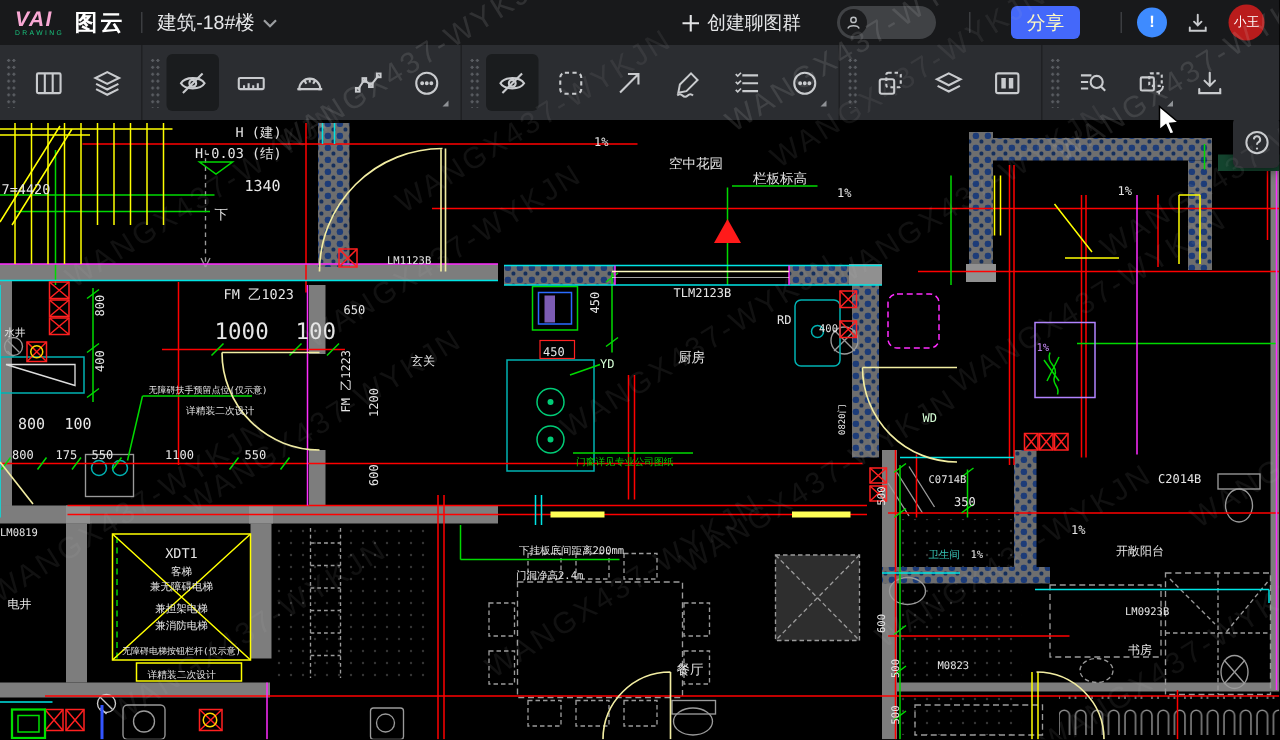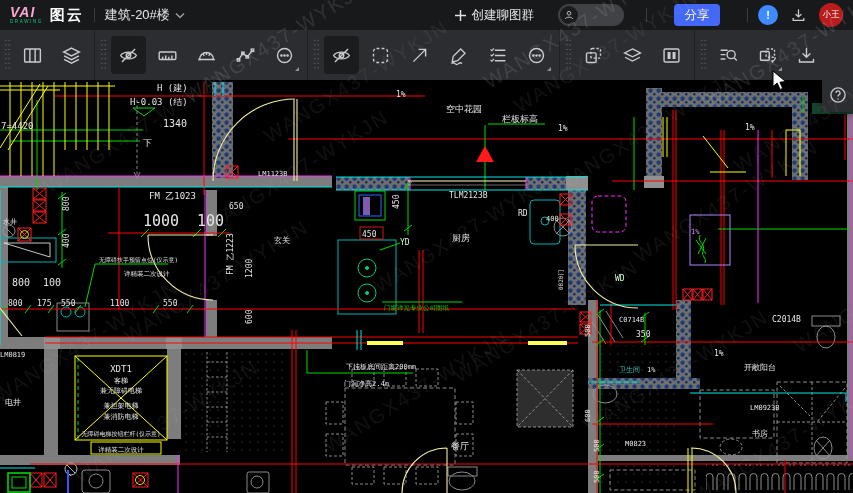--- a/index.html
+++ b/index.html
@@ -67,21 +67,21 @@
   <div class="topbar">
     <div class="logo">
       <div class="logo-vai">
         <span class="v">VAI</span>
         <span class="sub">DRAWING</span>
       </div>
       <span class="logo-prod">图云</span>
     </div>
     <span class="vdiv"></span>
     <div class="filetab">
-      <span>建筑-20#楼</span>
+      <span>建筑-18#楼</span>
       <svg width="10" height="7" viewBox="0 0 10 7">
           <polyline points="1,1.5 5,5.5 9,1.5" fill="none" stroke="#9a9da0" stroke-width="1.5"></polyline>
         </svg>
     </div>
     <div class="spacer"></div>
     <div class="creategroup">
       <svg width="13" height="13" viewBox="0 0 13 13">
           <path d="M6.5 1v11M1 6.5h11" stroke="#e3e4e6" stroke-width="1.4" fill="none"></path>
         </svg>
       <span>创建聊图群</span>

